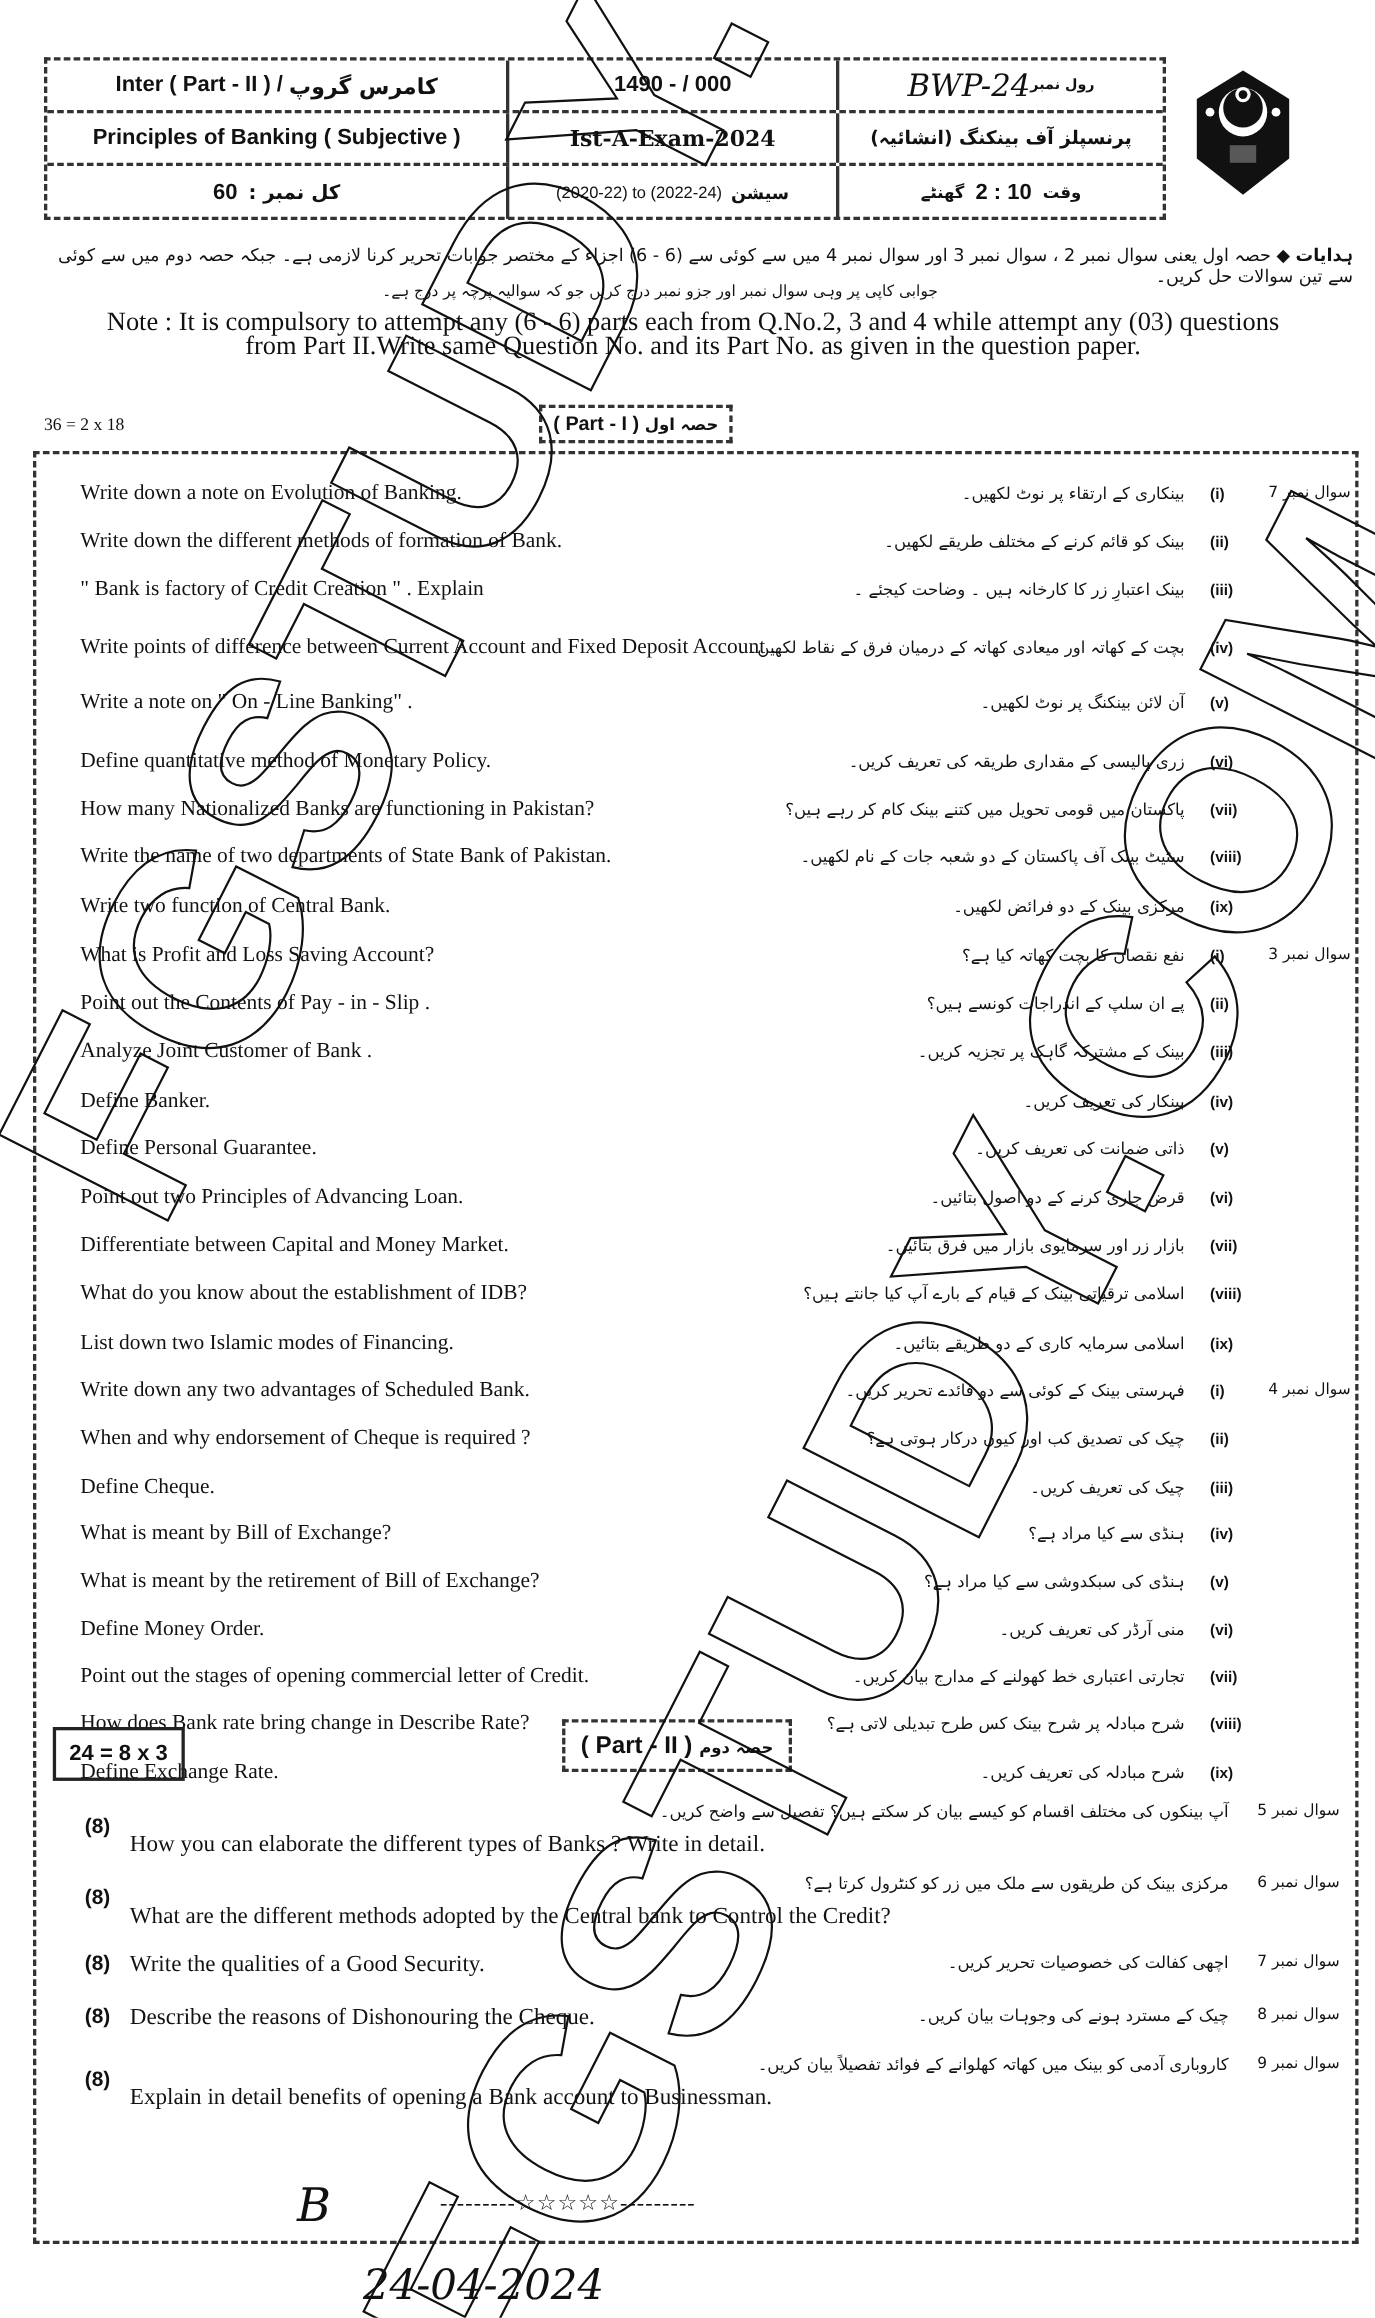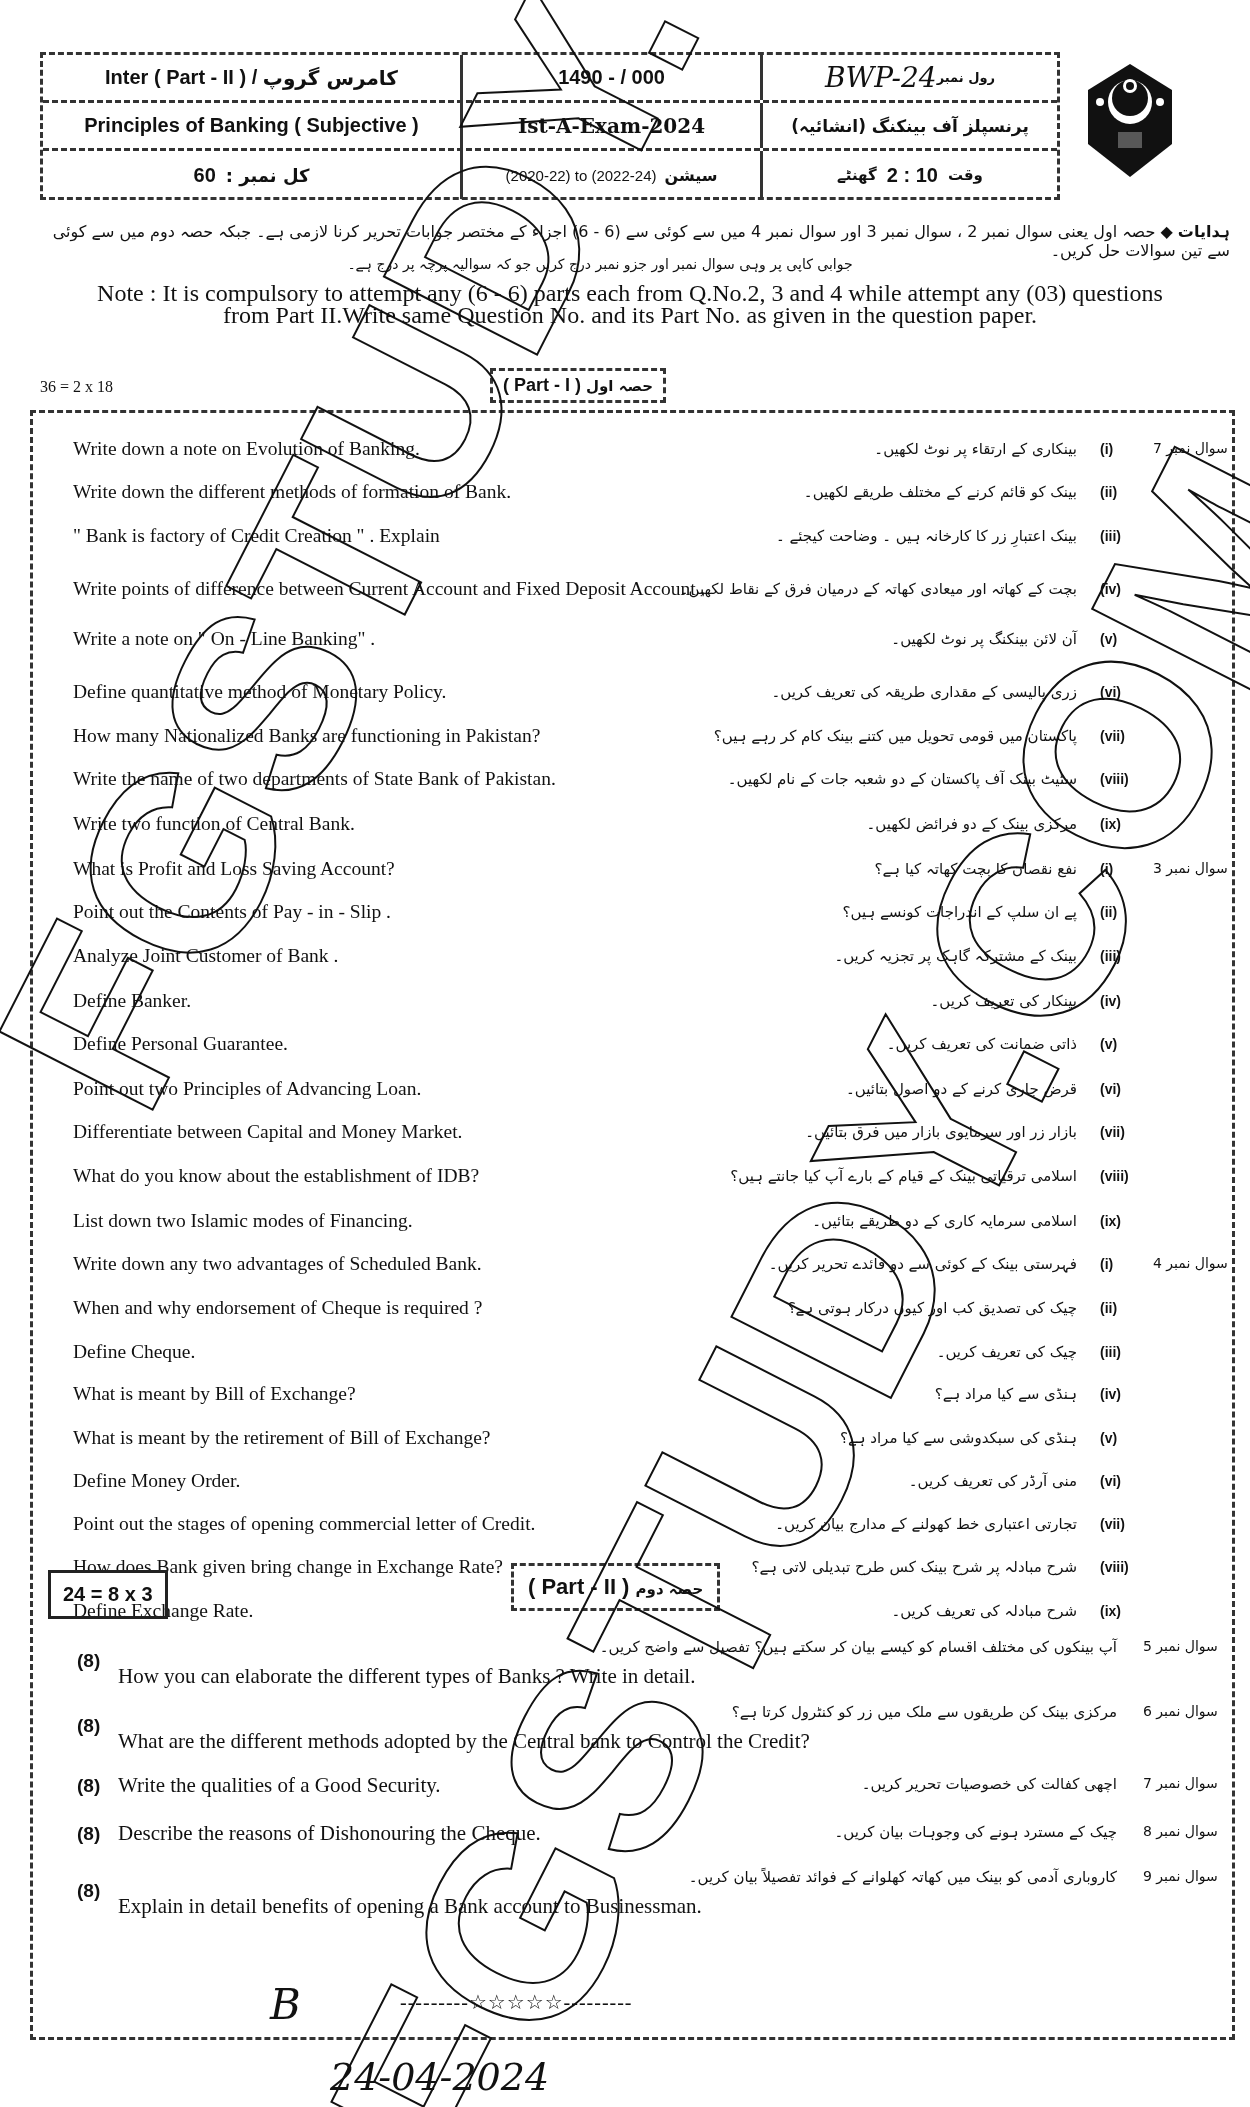--- a/index.html
+++ b/index.html
@@ -177,21 +177,21 @@
       <div class="q-ur urdu" style="top: 972px; right: 155px;">ہنڈی سے کیا مراد ہے؟</div>
       <div class="q-en" style="top: 1014px;">What is meant by the retirement of Bill of Exchange?</div>
       <div class="q-rn" style="top: 1017px;">(v)</div>
       <div class="q-ur urdu" style="top: 1016px; right: 155px;">ہنڈی کی سبکدوشی سے کیا مراد ہے؟</div>
       <div class="q-en" style="top: 1057px;">Define Money Order.</div>
       <div class="q-rn" style="top: 1060px;">(vi)</div>
       <div class="q-ur urdu" style="top: 1059px; right: 155px;">منی آرڈر کی تعریف کریں۔</div>
       <div class="q-en" style="top: 1100px;">Point out the stages of opening commercial letter of Credit.</div>
       <div class="q-rn" style="top: 1103px;">(vii)</div>
       <div class="q-ur urdu" style="top: 1102px; right: 155px;">تجارتی اعتباری خط کھولنے کے مدارج بیان کریں۔</div>
-      <div class="q-en" style="top: 1143px;">How does Bank given bring change in Exchange Rate?</div>
+      <div class="q-en" style="top: 1143px;">How does Bank rate bring change in Describe Rate?</div>
       <div class="q-rn" style="top: 1146px;">(viii)</div>
       <div class="q-ur urdu" style="top: 1145px; right: 155px;">شرح مبادلہ پر شرح بینک کس طرح تبدیلی لاتی ہے؟</div>
       <div class="q-en" style="top: 1187px;">Define Exchange Rate.</div>
       <div class="q-rn" style="top: 1190px;">(ix)</div>
       <div class="q-ur urdu" style="top: 1189px; right: 155px;">شرح مبادلہ کی تعریف کریں۔</div>
     </div>
 
   <div class="box24" style="left:15px;top:1157px;">24 = 8 x 3</div>
   <div class="part-box" style="left:478px;top:1150px;font-size:22px;padding:8px 14px;">
     <span>( Part - II )</span>

